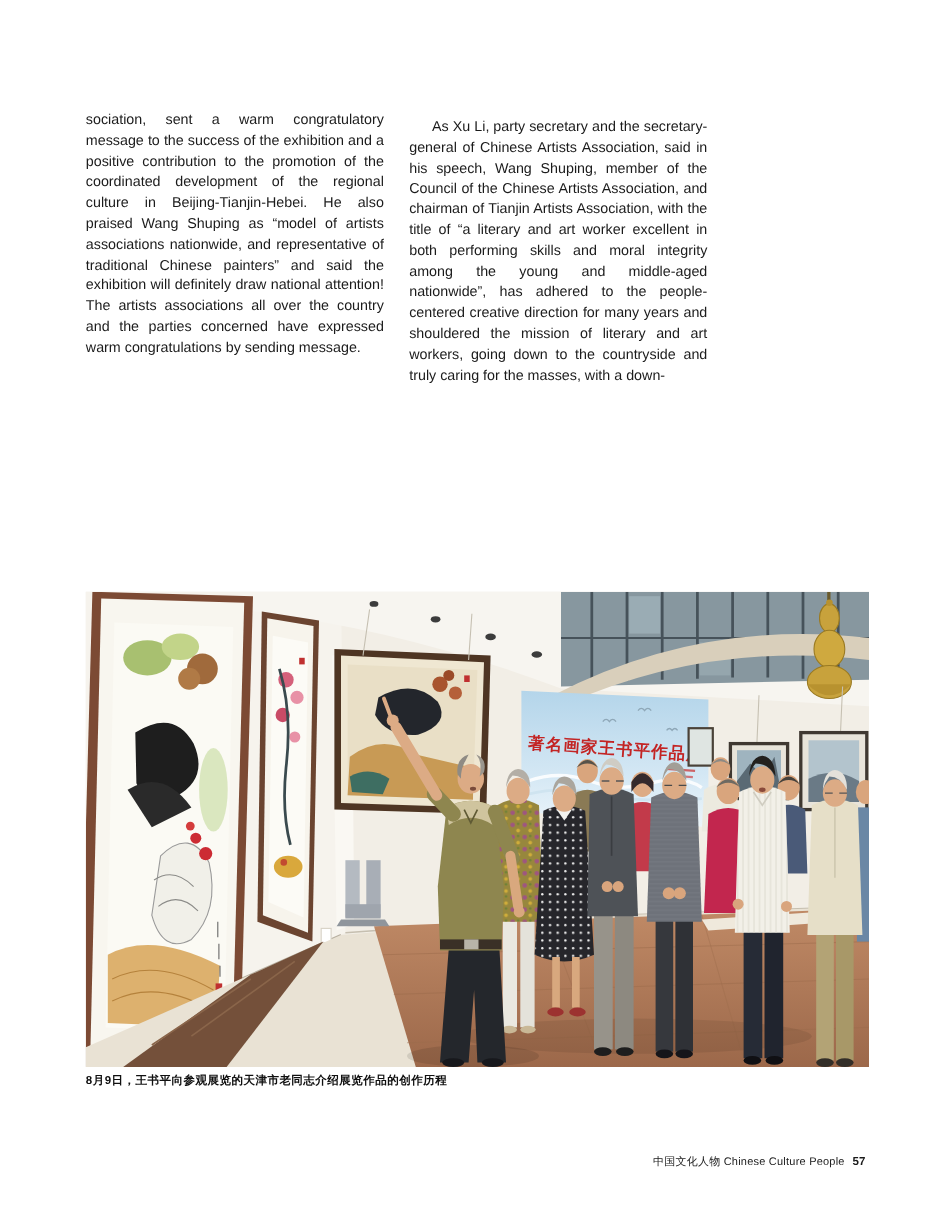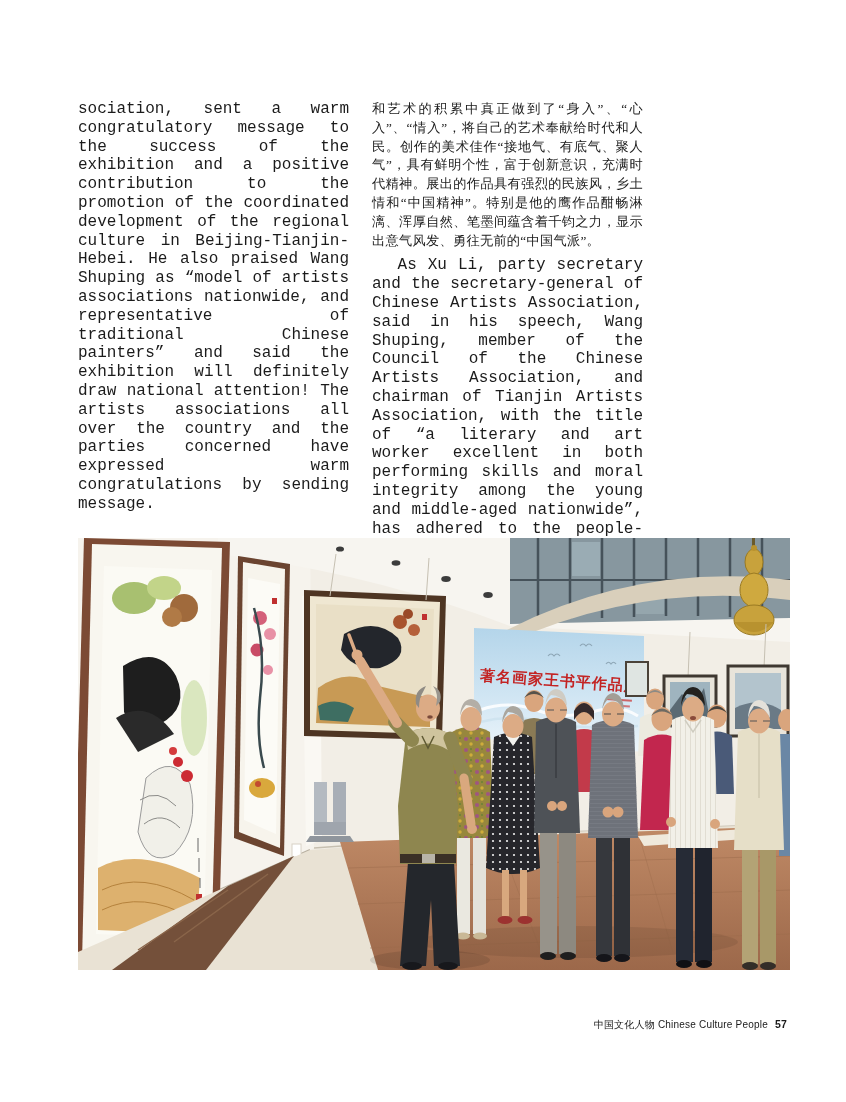--- a/index.html
+++ b/index.html
@@ -4,48 +4,47 @@
 <style>
   html,body{margin:0;padding:0;}
   body{
     width:846px;height:1102px;position:relative;background:#ffffff;
     font-family:"Liberation Serif",serif;
   }
   .page{position:absolute;inset:0;background:#ffffff;overflow:hidden;}
   .col{position:absolute;top:100px;text-align:justify;color:#1b1b1b;}
   .col-left{left:78px;width:271px;}
   .col-right{left:372px;width:271px;}
-  .para-en{font-size:16px;line-height:18.8px;margin:0;font-family:Liberation Mono, monospace;}
+  .para-en{font-size:13px;line-height:18.8px;margin:0;font-family:Liberation Sans, sans-serif;}
   .para-zh{font-size:13.2px;line-height:18.8px;margin:0;font-family:"Liberation Serif",serif;letter-spacing:.3px;}
   .indent-zh{text-indent:2em;margin-top:22px;}
   .indent-en{text-indent:1.6em;margin-top:6px;}
   .photo{
     position:absolute;left:78px;top:538px;width:712px;height:432px;
     background:#e8e4dc;overflow:hidden;
   }
   .photo svg{display:block;}
   .caption{position:absolute;left:78px;top:976px;width:700px;color:#101010;
     font-family:"Liberation Sans",sans-serif;}
   .caption .zh-cap{font-size:10.5px;font-weight:bold;line-height:13.5px;letter-spacing:.4px;}
   .caption .en-cap{font-size:9.8px;line-height:13px;}
-  .footer{position:absolute;top:1018px;right:59px;color:#1a1a1a;
+  .footer{position:absolute;top:1049px;right:59px;color:#1a1a1a;
     font-family:"Liberation Sans",sans-serif;font-size:10px;letter-spacing:.2px;}
   .footer .pgnum{font-weight:bold;margin-left:4px;font-size:10.5px;}
 </style>
 </head>
 <body>
 
 <div class="page">
 
   <div class="col col-left">
     <p class="para-en">sociation, sent a warm congratulatory message to the success of the exhibition and a positive contribution to the promotion of the coordinated development of the regional culture in Beijing-Tianjin-Hebei. He also praised Wang Shuping as “model of artists associations nationwide, and representative of traditional Chinese painters” and said the exhibition will definitely draw national attention! The artists associations all over the country and the parties concerned have expressed warm congratulations by sending message.</p>
   </div>
 
   <div class="col col-right">
-    <p class="para-zh">和艺术的积累中真正做到了“身入”、“心入”、“情入”，将自己的艺术奉献给时代和人民。创作的美术佳作“接地气、有底气、聚人气”，具有鲜明个性，富于创新意识，充满时代精神。展出的作品具有强烈的民族风，乡土情和“中国精神”。特别是他的鹰作品酣畅淋漓、浑厚自然、笔墨间蕴含着千钧之力，显示出意气风发、勇往无前的“中国气派”。</p>
     <p class="para-en indent-en">As Xu Li, party secretary and the secretary-general of Chinese Artists Association, said in his speech, Wang Shuping, member of the Council of the Chinese Artists Association, and chairman of Tianjin Artists Association, with the title of “a literary and art worker excellent in both performing skills and moral integrity among the young and middle-aged nationwide”, has adhered to the people-centered creative direction for many years and shouldered the mission of literary and art workers, going down to the countryside and truly caring for the masses, with a down-</p>
   </div>
 
   <div class="photo">
     <svg width="712" height="432" viewBox="0 0 712 432" xmlns="http://www.w3.org/2000/svg">
       <defs>
         <linearGradient id="bannerGrad" x1="0" y1="0" x2="0" y2="1">
           <stop offset="0" stop-color="#b4d5ea"></stop>
           <stop offset="0.6" stop-color="#d3e7f4"></stop>
           <stop offset="1" stop-color="#ecf5fa"></stop>
@@ -330,20 +329,21 @@
           <ellipse cx="350" cy="170" rx="12" ry="13.5" fill="#dcab85"></ellipse>
           <path d="M338,166 Q336,152 348,148 L345,154 Q341,160 341,170 Z" fill="#8f8b84"></path>
           <path d="M362,164 Q365,152 355,148 Q361,155 358,168 Z" fill="#9a968e"></path>
           <ellipse cx="352" cy="179" rx="2.8" ry="1.8" fill="#7a4a3a"></ellipse>
         </g>
       </g>
     </svg>
   </div>
 
   <div class="caption">
+    <div class="zh-cap">8月9日，王书平向参观展览的天津市老同志介绍展览作品的创作历程</div>
   </div>
 
   <div class="footer">
     <span>中国文化人物</span>
     <span>Chinese Culture People</span>
     <span class="pgnum">57</span>
   </div>
 
 </div>
 

